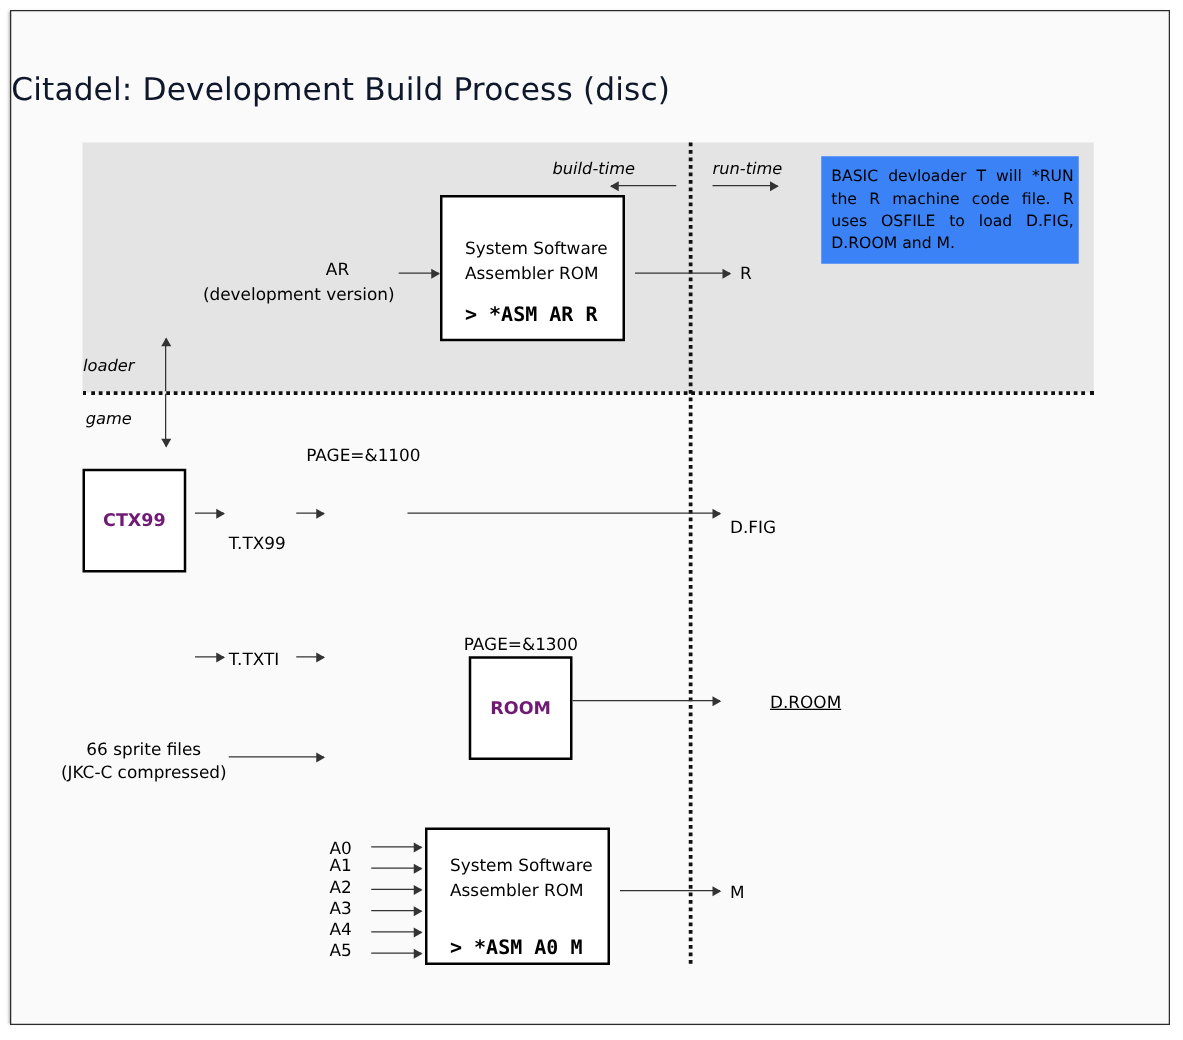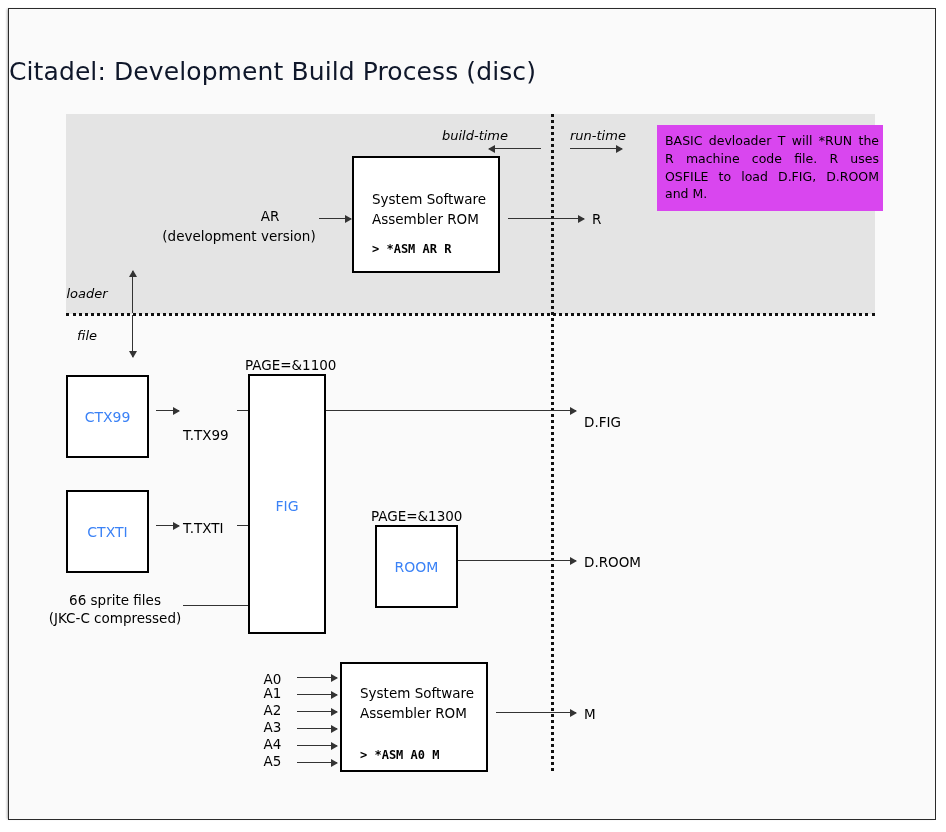--- a/index.html
+++ b/index.html
@@ -88,32 +88,32 @@
     position: absolute;
     font-size: 13.5px;
     color: #000;
     line-height: 1.45;
     white-space: pre-line;
   }
   .box-cmd {
     position: absolute;
     font-family: "DejaVu Sans Mono", monospace;
     font-weight: bold;
-    font-size: 12px;
+    font-size: 16px;
     color: #000;
     white-space: pre;
   }
   .box-name {
     position: absolute;
     left: 0;
     width: 100%;
     text-align: center;
     font-size: 14px;
-    font-weight: normal;
-    color: #3b82f6;
+    font-weight: bold;
+    color: #701a75;
   }
 
   
   .harrow {
     position: absolute;
     height: 1px;
     background: #333;
   }
   .harrow::after {
     content: "";
@@ -153,23 +153,23 @@
     border-bottom: 7px solid #333;
     border-left: 4px solid transparent;
     border-right: 4px solid transparent;
   }
 
   
   #note {
     position: absolute;
     left: 648px;
     top: 116px;
-    width: 226px;
+    width: 206px;
     padding: 7px 4px 8px 8px;
-    background: #d946ef;
+    background: #3b82f6;
     font-size: 12.5px;
     line-height: 1.42;
     color: #000;
     text-align: justify;
     box-sizing: border-box;
   }
 </style>
 </head>
 <body>
 
@@ -200,53 +200,47 @@
     <div class="box-cmd" style="left:18px; top:84px;">&gt; *ASM AR R</div>
   </div>
 
   <div class="harrow" style="left:499px; top:209px; width:76px;"></div>
   <div class="lbl" style="left:583px; top:201px;">R</div>
 
   <div class="varrow up" style="left:123px; top:262px; height:42px;"></div>
   <div class="lbl ital rgt" style="left:40px; top:276px; width:76px;">loader</div>
 
   <div class="varrow down" style="left:123px; top:306px; height:42px;"></div>
-  <div class="lbl ital rgt" style="left:40px; top:318px; width:76px;">file</div>
+  <div class="lbl ital rgt" style="left:40px; top:318px; width:76px;">game</div>
 
   <div class="box" style="left:57px; top:366px; width:83px; height:83px;">
     <div class="box-name" style="top:32px;">CTX99</div>
   </div>
   <div class="harrow" style="left:147px; top:401px; width:23px;"></div>
   <div class="lbl" style="left:174px; top:394px;margin-top:23px;">T.TX99</div>
   <div class="harrow" style="left:228px; top:401px; width:22px;"></div>
 
-  <div class="box" style="left:57px; top:481px; width:83px; height:83px;">
-    <div class="box-name" style="top:32px;">CTXTI</div>
-  </div>
   <div class="harrow" style="left:147px; top:516px; width:23px;"></div>
   <div class="lbl" style="left:174px; top:510px;">T.TXTI</div>
   <div class="harrow" style="left:228px; top:516px; width:22px;"></div>
 
   <div class="lbl ctr" style="left:32px; top:582px; width:148px;">66 sprite files</div>
   <div class="lbl ctr" style="left:22px; top:600px; width:168px;">(JKC-C compressed)</div>
   <div class="harrow" style="left:174px; top:596px; width:76px;"></div>
 
   <div class="lbl" style="left:236px; top:347px;">PAGE=&amp;1100</div>
-  <div class="box" style="left:239px; top:365px; width:78px; height:260px;">
-    <div class="box-name" style="top:122px;">FIG</div>
-  </div>
   <div class="harrow" style="left:317px; top:401px; width:250px;"></div>
   <div class="lbl" style="left:575px; top:394px;margin-top:10px;">D.FIG</div>
 
   <div class="lbl" style="left:362px; top:498px;">PAGE=&amp;1300</div>
   <div class="box" style="left:366px; top:516px; width:83px; height:83px;padding-left:11px;">
     <div class="box-name" style="top:32px;">ROOM</div>
   </div>
   <div class="harrow" style="left:449px; top:551px; width:118px;"></div>
-  <div class="lbl" style="left:575px; top:544px;">D.ROOM</div>
+  <div class="lbl" style="left:607px; top:544px;text-decoration:underline;">D.ROOM</div>
 
   <div class="lbl rgt" style="left:250px; top:661px; width:27px;">A0</div>
   <div class="harrow" style="left:288px; top:668px; width:40px;"></div>
 
   <div class="lbl rgt" style="left:250px; top:675px; width:27px;">A1</div>
   <div class="harrow" style="left:288px; top:685px; width:40px;"></div>
 
   <div class="lbl rgt" style="left:250px; top:692px; width:27px;">A2</div>
   <div class="harrow" style="left:288px; top:702px; width:40px;"></div>
 

